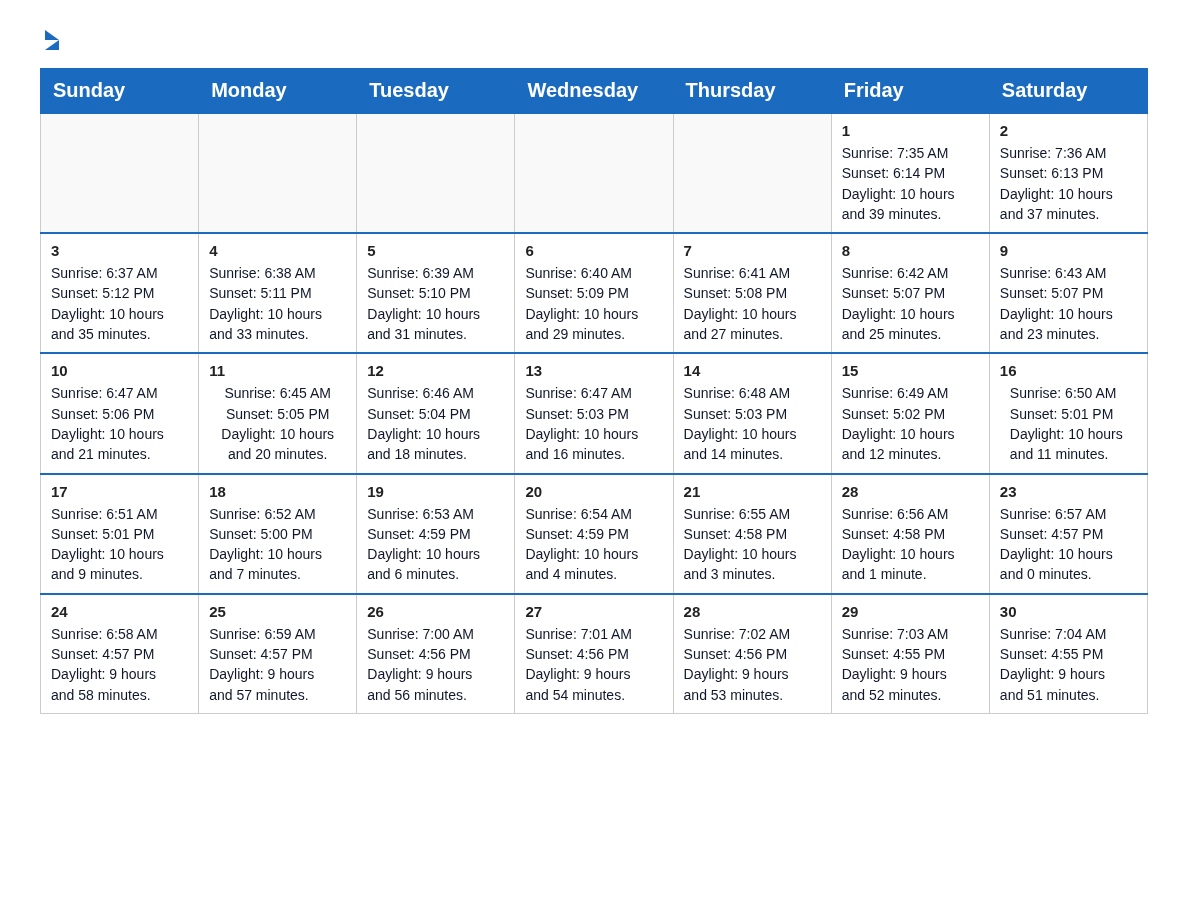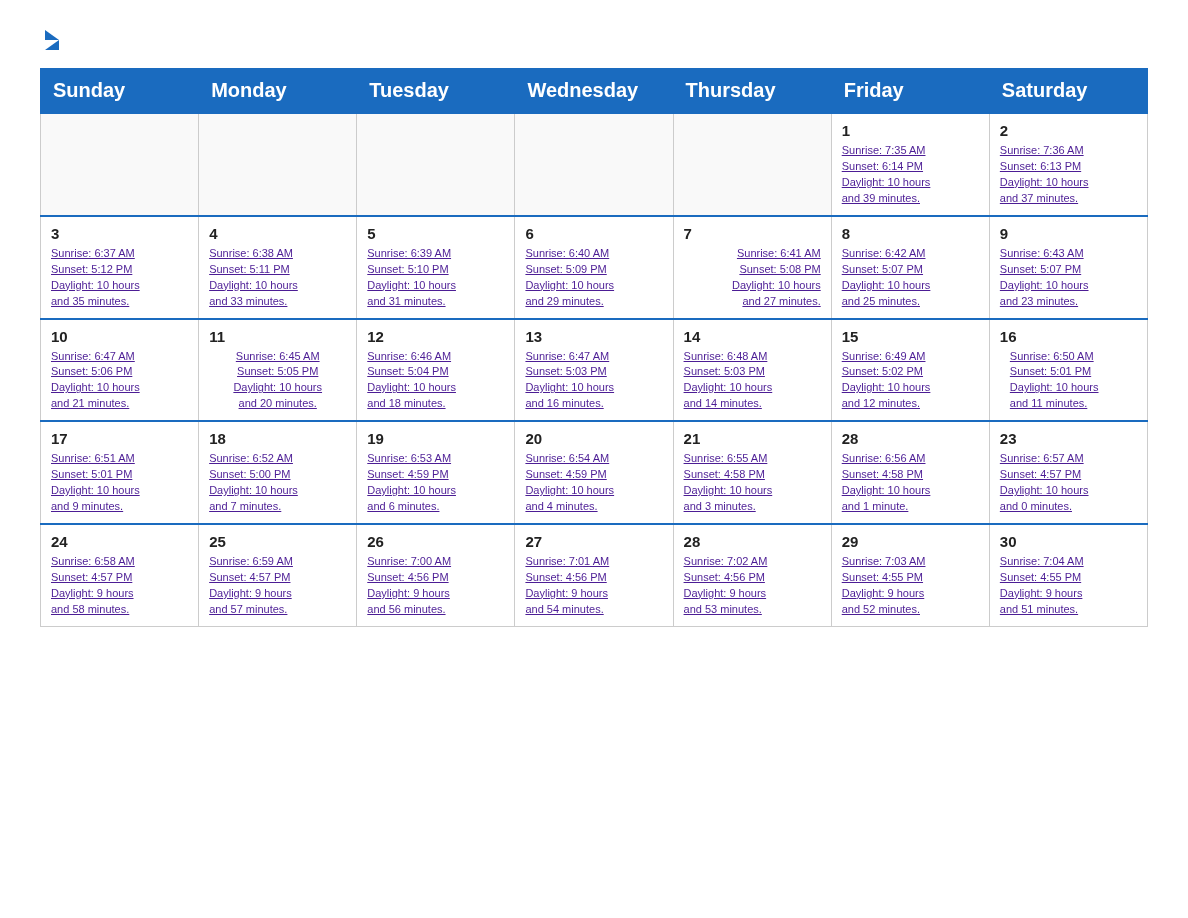--- a/index.html
+++ b/index.html
@@ -72,24 +72,23 @@
       border-top: 2px solid #1a6bbf;
     }
     .day-number {
       font-size: 15px;
       font-weight: bold;
       color: #222;
       display: block;
       margin-bottom: 4px;
     }
     .day-info {
-      font-size: 11px;
-      color: #4c1d95;
+      font-size: 14px;
+      color: #0f172a;
       line-height: 1.45;
-      text-decoration: underline;
     }
     .empty-cell {
       background: #f9f9f9;
     }
   </style>
 </head>
 <body>
 
 <div class="header">
   <div class="logo">
@@ -170,21 +169,21 @@
         </td>
         <td>
           <span class="day-number">6</span>
           <div class="day-info" style="white-space: pre-line;">Sunrise: 6:40 AM
 Sunset: 5:09 PM
 Daylight: 10 hours
 and 29 minutes.</div>
         </td>
         <td>
           <span class="day-number">7</span>
-          <div class="day-info" style="white-space: pre-line; text-align: right;">Sunrise: 6:41 AM
+          <div class="day-info" style="white-space: pre-line;">Sunrise: 6:41 AM
 Sunset: 5:08 PM
 Daylight: 10 hours
 and 27 minutes.</div>
         </td>
         <td>
           <span class="day-number">8</span>
           <div class="day-info" style="white-space: pre-line;">Sunrise: 6:42 AM
 Sunset: 5:07 PM
 Daylight: 10 hours
 and 25 minutes.</div>

